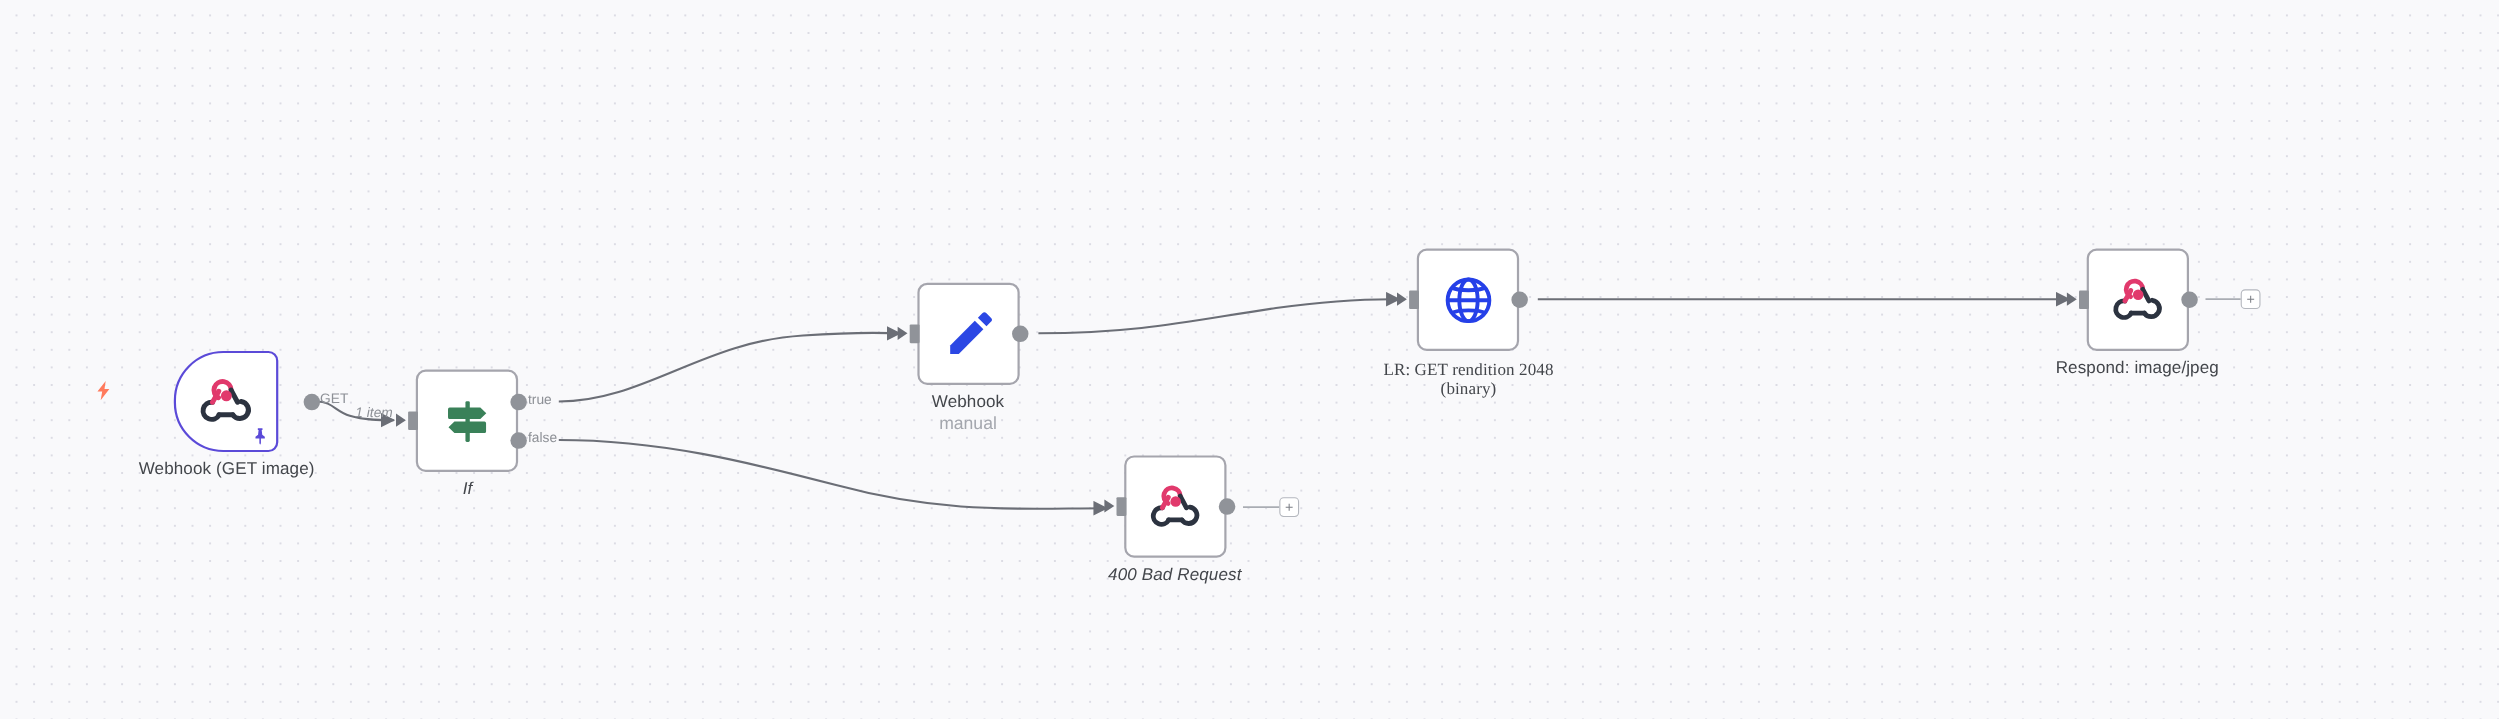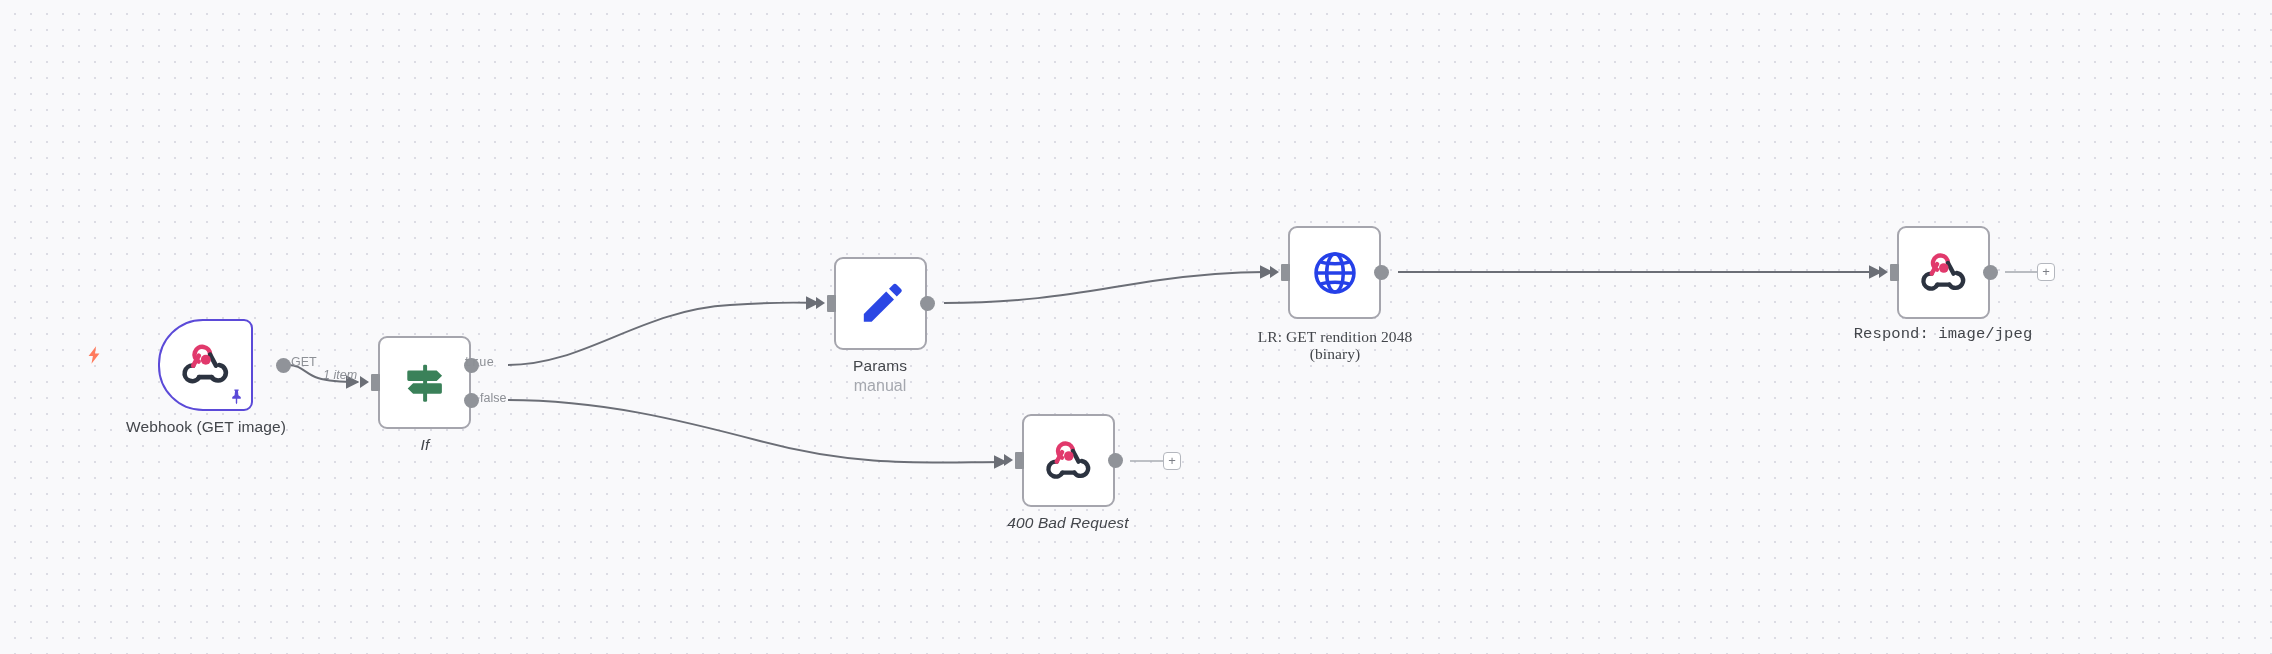--- a/index.html
+++ b/index.html
@@ -195,35 +195,35 @@
     </span>
   </div>
   <span class="in-arrow" style="left:360px; top:376px;"></span>
   <span class="in-port" style="left:371px; top:374px;"></span>
   <span class="out-port" style="left:464px; top:358px;"></span>
   <span class="out-port" style="left:464px; top:393px;"></span>
   <div class="caption" style="left:355px; top:436px; width:140px;font-style:italic;">If</div>
 
   <span class="edge-label" style="left:291px; top:355px;">GET</span>
   <span class="edge-label" style="left:323px; top:368px;font-style:italic;">1 item</span>
-  <span class="edge-label" style="left:464px; top:356px;font-family:Liberation Mono, monospace;">true</span>
+  <span class="edge-label" style="left:480px; top:356px;">true</span>
   <span class="edge-label" style="left:480px; top:391px;">false</span>
 
   <div class="node" style="left:834px; top:257px; width:93px; height:93px;">
     <span class="node-icon">
       <svg width="48" height="48" viewBox="0 0 24 24" fill="#2b47e4">
         <path d="M3.4 17.0 L14.6 5.8 l3.9 3.9 L7.3 20.9 H3.4 z"></path>
         <path d="M16.0 4.4 l2.0 -2.0 a1.3 1.3 0 0 1 1.9 0 l2.0 2.0 a1.3 1.3 0 0 1 0 1.9 l-2.0 2.0 z"></path>
       </svg>
     </span>
   </div>
   <span class="in-arrow" style="left:816px; top:297px;"></span>
   <span class="in-port" style="left:827px; top:295px;"></span>
   <span class="out-port" style="left:920px; top:296px;"></span>
-  <div class="caption" style="left:805px; top:357px; width:150px;">Params</div>
+  <div class="caption" style="left:805px; top:357px; width:150px;">Webhook</div>
   <div class="subcaption" style="left:805px; top:378px; width:150px;">manual</div>
 
   <div class="node" style="left:1288px; top:226px; width:93px; height:93px;">
     <span class="node-icon">
       <svg width="50" height="50" viewBox="0 0 24 24" fill="none" stroke="#2540e8" stroke-width="1.7">
         <circle cx="12" cy="12" r="9.1"></circle>
         <ellipse cx="12" cy="12" rx="4.0" ry="9.1"></ellipse>
         <line x1="2.9" y1="12" x2="21.1" y2="12"></line>
         <path d="M4.6 6.4 C7.3 8.0 16.7 8.0 19.4 6.4"></path>
         <path d="M4.6 17.6 C7.3 16.0 16.7 16.0 19.4 17.6"></path>
@@ -247,21 +247,21 @@
           <path d="M8.9 17.6 A3.6 3.6 0 1 1 6.1 12.3" stroke="#2c3340"></path>
           <path d="M6.1 12.3 L8.7 7.7" stroke="#e1396c"></path>
         </g>
         <circle cx="11.9" cy="9.6" r="2.3" fill="#e1396c"></circle>
       </svg>
     </span>
   </div>
   <span class="in-arrow" style="left:1879px; top:266px;"></span>
   <span class="in-port" style="left:1890px; top:264px;"></span>
   <span class="out-port" style="left:1983px; top:265px;"></span>
-  <div class="caption" style="left:1793px; top:326px; width:300px;font-family:Liberation Mono, monospace;">Respond: image/jpeg</div>
+  <div class="caption" style="left:1793px; top:326px; width:300px;">Respond: image/jpeg</div>
   <div class="plus-btn" style="left:2037px; top:263px;">+</div>
 
   <div class="node" style="left:1022px; top:414px; width:93px; height:93px;">
     <span class="node-icon">
       <svg width="50" height="50" viewBox="0 0 24 24">
         <g fill="none" stroke-linecap="round" stroke-linejoin="round" stroke-width="2.1">
           <path d="M8.6 10.4 A3.6 3.6 0 1 1 13.9 7.2" stroke="#e1396c"></path>
           <path d="M13.9 7.2 L16.6 12.3" stroke="#2c3340"></path>
           <path d="M18.1 12.0 A3.6 3.6 0 1 1 14.6 17.6" stroke="#2c3340"></path>
           <path d="M14.6 17.6 L8.8 17.6" stroke="#2c3340"></path>

